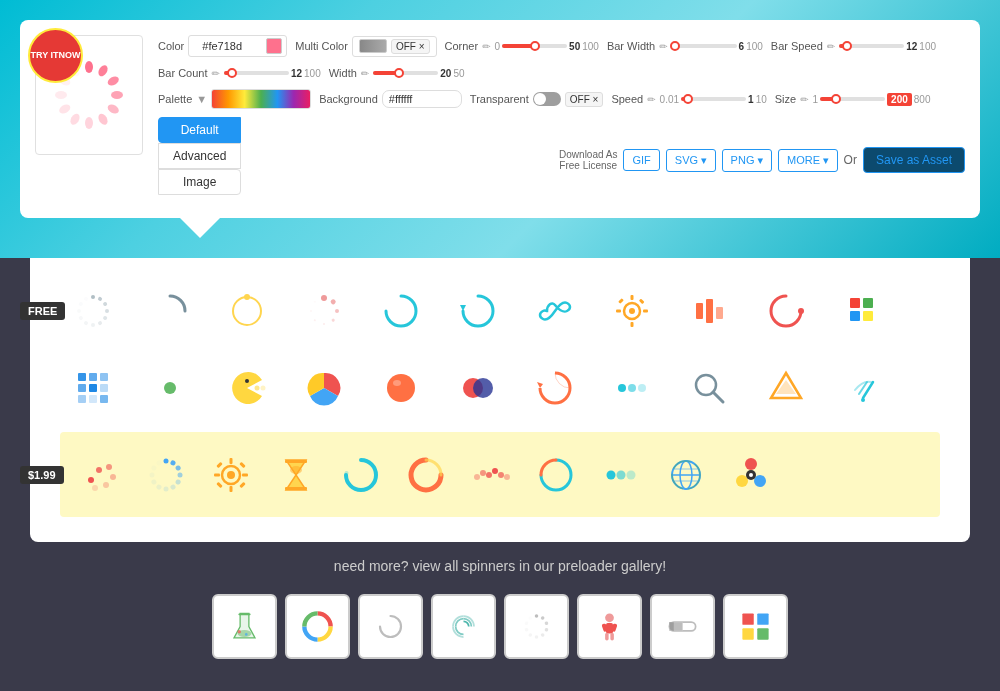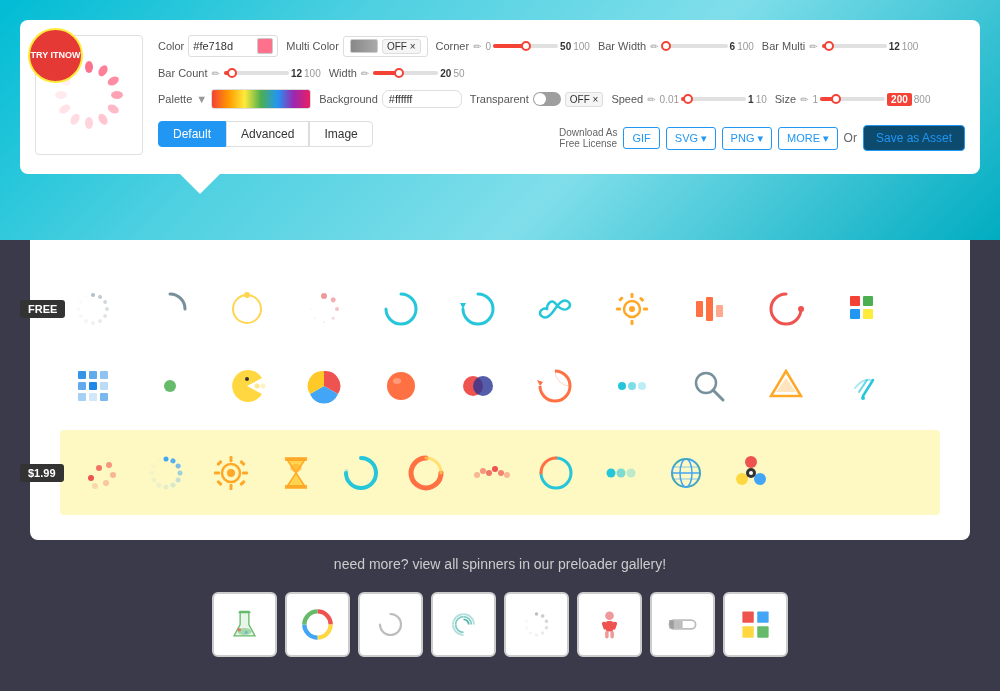--- a/index.html
+++ b/index.html
@@ -191,20 +191,21 @@
       border-radius: 4px;
       padding: 5px 12px;
       font-size: 12px;
       cursor: pointer;
     }
 
     
     .tab-buttons {
       display: flex;
       gap: 0;
+      flex-direction: column;
     }
 
     .tab-btn {
       padding: 5px 14px;
       font-size: 12px;
       cursor: pointer;
       border: 1px solid #ddd;
       background: white;
       color: #333;
     }
@@ -317,21 +318,21 @@
       </div>
     </div>
 
     <div class="controls-area">
 
       <div class="controls-row">
 
         <div class="control-group">
           <span class="control-label">Color</span>
           <div class="color-input-wrapper">
-            <input type="text" style="width: 60px; font-size: 11px; border: none; outline: none;" value="#fe718d">
+            <input type="text" style="width: 60px; font-size: 11px; border: none; outline: none; margin-left: 9px;" value="#fe718d">
             <div class="color-swatch" style="background:#fe718d;"></div>
           </div>
         </div>
 
         <div class="control-group">
           <span class="control-label">Multi Color</span>
           <div class="multi-color-box">
             <div class="multi-swatch"></div>
             <span class="off-badge">OFF ×</span>
           </div>
@@ -362,21 +363,21 @@
                 <div style="width:6%;height:100%;background:#f44336;border-radius:2px;"></div>
                 <div style="position:absolute;width:10px;height:10px;background:white;border:2px solid #f44336;border-radius:50%;top:-3px;left:calc(6% - 5px);"></div>
               </div>
             </div>
             <span style="font-size:10px;color:#333;font-weight:bold;">6</span>
             <span style="font-size:10px;color:#999;">100</span>
           </div>
         </div>
 
         <div class="control-group">
-          <span class="control-label">Bar Multi</span>
+          <span class="control-label">Bar Speed</span>
           <span class="edit-icon">✏</span>
           <div style="display:flex;align-items:center;gap:2px;">
             <div style="position:relative;width:65px;height:16px;display:flex;align-items:center;">
               <div style="width:100%;height:4px;background:#e0e0e0;border-radius:2px;position:relative;">
                 <div style="width:12%;height:100%;background:#f44336;border-radius:2px;"></div>
                 <div style="position:absolute;width:10px;height:10px;background:white;border:2px solid #f44336;border-radius:50%;top:-3px;left:calc(12% - 5px);"></div>
               </div>
             </div>
             <span style="font-size:10px;color:#333;font-weight:bold;">12</span>
             <span style="font-size:10px;color:#999;">100</span>
@@ -491,21 +492,21 @@
         </div>
       </div>
     </div>
   </div>
 
   <div style="position:relative;height:20px;">
     <div style="position:absolute;left:160px;top:0;width:0;height:0;border-left:20px solid transparent;border-right:20px solid transparent;border-top:20px solid white;"></div>
   </div>
 </div>
 
-<div style="background:white;margin:0 30px;padding:36px 30px 25px;border-radius:0 0 8px 8px;">
+<div style="background:white;margin:0 30px;padding:20px 30px 25px;border-radius:0 0 8px 8px;">
 
   <div style="display:flex;align-items:center;gap:12px;margin-bottom:12px;position:relative;">
     <span style="background:#333;color:white;font-size:11px;font-weight:bold;padding:3px 8px;border-radius:3px;position:absolute;left:-40px;">FREE</span>
 
     <div class="spinner-item">
       <svg viewBox="0 0 40 40" width="40" height="40">
         <g transform="translate(20,20)">
           <circle cx="0" cy="-14" r="2" fill="#b0bec5" opacity="1.0" transform="rotate(0)"></circle>
           <circle cx="0" cy="-14" r="2" fill="#b0bec5" opacity="0.8" transform="rotate(30)"></circle>
           <circle cx="0" cy="-14" r="2" fill="#b0bec5" opacity="0.6" transform="rotate(60)"></circle>

